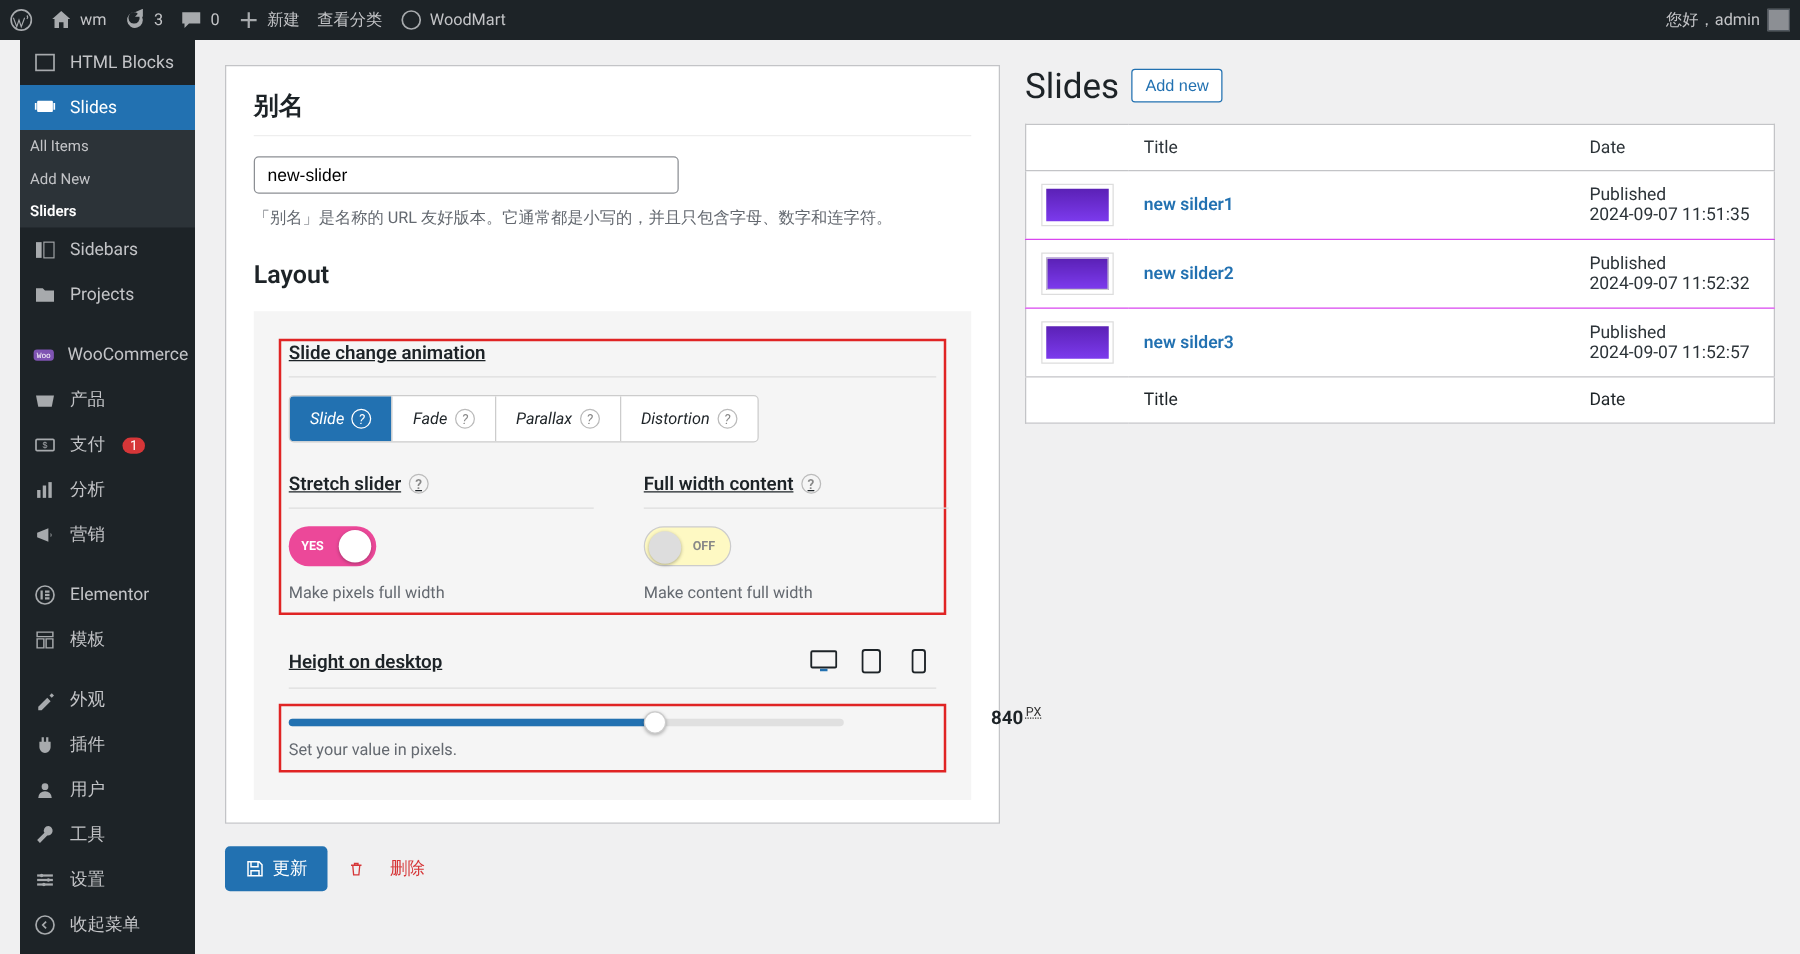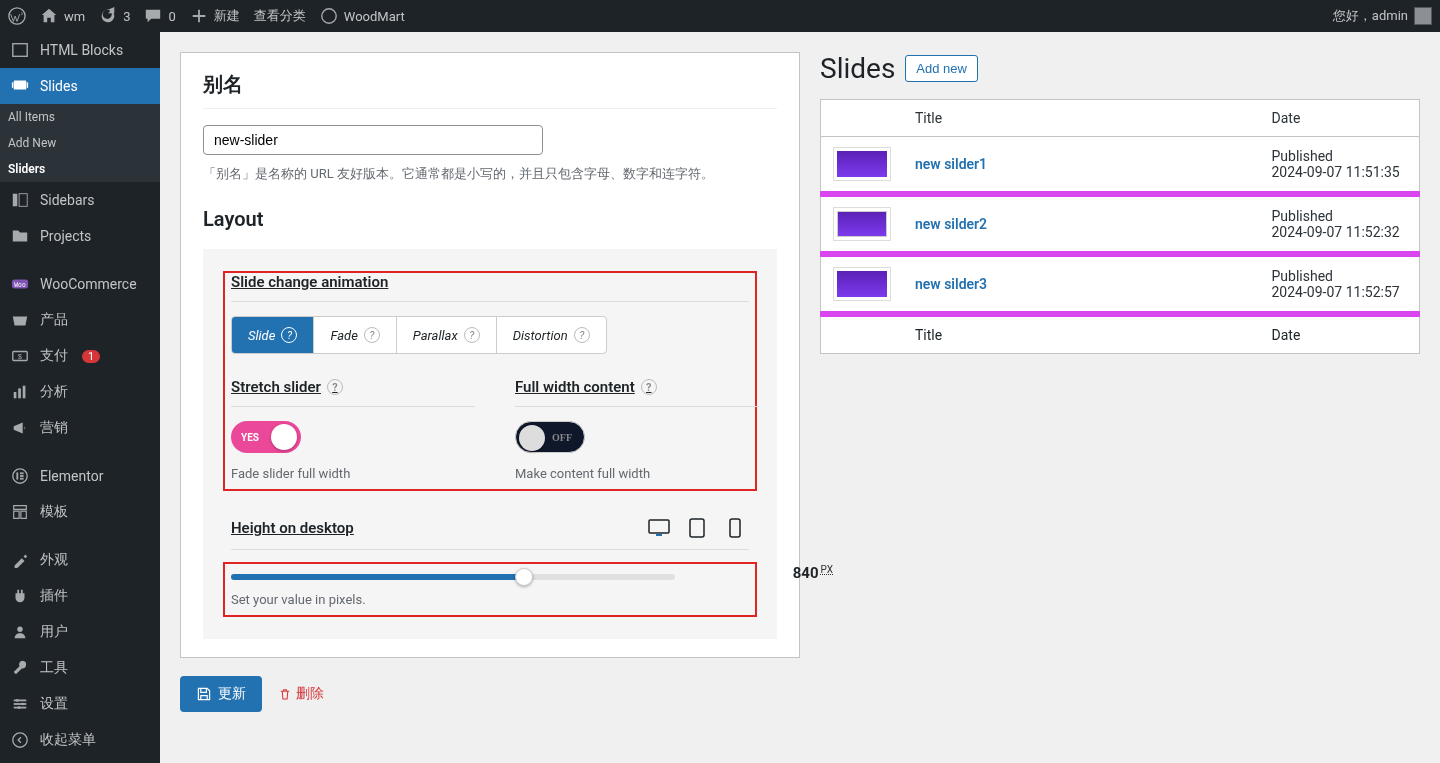--- a/index.html
+++ b/index.html
@@ -8,21 +8,21 @@
 
 .admin-bar { position: fixed; top: 0; left: 0; right: 0; height: 32px; background: #1d2327; color: #c3c4c7; display: flex; align-items: center; padding: 0 8px; z-index: 1000; }
 .admin-bar-left { display: flex; align-items: center; gap: 14px; }
 .admin-bar-right { margin-left: auto; display: flex; align-items: center; gap: 8px; }
 .ab-item { display: inline-flex; align-items: center; gap: 6px; color: #c3c4c7; cursor: pointer; font-size: 13px; }
 .ab-avatar { width: 18px; height: 18px; background: #8c8f94; border: 1px solid #50575e; }
 .ab-icon { width: 18px; height: 18px; display: inline-flex; align-items: center; justify-content: center; }
 .ab-icon svg { width: 18px; height: 18px; fill: #a7aaad; }
 
 
-.admin-menu { position: fixed; top: 32px; left: 0; bottom: 0; width: 160px; background: #1d2327; color: #c3c4c7; overflow-y: auto; }
+.admin-menu { position: fixed; top: 32px; left: 16px; bottom: 0; width: 140px; background: #1d2327; color: #c3c4c7; overflow-y: auto; }
 .menu-item { display: flex; align-items: center; gap: 10px; padding: 8px 10px; cursor: pointer; font-size: 14px; color: #c3c4c7; position: relative; }
 .menu-item.current { background: #2271b1; color: #fff; }
 .menu-item.current::after { content: ''; position: absolute; right: -8px; top: 50%; transform: translateY(-50%); border: 8px solid transparent; border-right-color: #f0f0f1; }
 .menu-icon { width: 20px; height: 20px; display: inline-flex; align-items: center; justify-content: center; font-family: Liberation Mono, monospace; }
 .menu-icon svg { width: 18px; height: 18px; fill: #a7aaad; }
 .menu-item.current .menu-icon svg { fill: #fff; }
 .menu-sub { background: #2c3338; }
 .menu-sub-item { padding: 6px 10px 6px 8px; font-size: 12px; cursor: pointer; color: #c3c4c7; }
 .menu-sub-item.current { color: #fff; font-weight: 600; }
 .menu-badge { background: #d63638; color: #fff; border-radius: 9px; padding: 0 6px; font-size: 11px; margin-left: 4px; }
@@ -48,21 +48,21 @@
 .seg { padding: 10px 16px; display:inline-flex; align-items:center; gap:6px; font-size:13px; cursor:pointer; border-left:1px solid #ccc;font-style:italic; }
 .seg:first-child { border-left:none; }
 .seg.active { background:#2271b1; color:#fff; }
 .seg.active .help { border-color:#fff; color:#fff; }
 
 .two-col { display:flex; gap:40px; margin-top:24px; }
 .two-col > div { flex:1; }
 
 .toggle { position:relative; width:70px; height:32px; border-radius:16px; cursor:pointer; display:inline-flex; align-items:center; }
 .toggle.on { background:#ec4899; }
-.toggle.off { background:#0f172a; border:1px solid #ccc;font-family:Liberation Serif, serif; }
+.toggle.off { background:#fef9c3; border:1px solid #ccc; }
 .toggle .knob { position:absolute; width:26px; height:26px; background:#fff; border-radius:50%; top:3px; box-shadow:0 1px 3px rgba(0,0,0,.3); }
 .toggle.on .knob { right:4px; }
 .toggle.off .knob { left:3px; background:#ddd; }
 .toggle-label { font-size:10px; font-weight:700; color:#fff; position:absolute; }
 .toggle.on .toggle-label { left:10px; }
 .toggle.off .toggle-label { right:12px; color:#888; }
 
 .red-box { border: 2.5px solid #e02424; padding: 0 6px 8px; margin: -2px -8px; }
 .red-box.tight { padding-top: 6px; }
 
@@ -74,31 +74,31 @@
 
 .slider-row { display:flex; align-items:center; gap:16px; margin-top:14px; }
 .range-wrap { flex:1; position:relative; height:6px; background:#e0e0e0; border-radius:3px; }
 .range-fill { position:absolute; left:0; top:0; bottom:0; width:66%; background:#2271b1; border-radius:3px; }
 .range-thumb { position:absolute; left:66%; top:50%; transform:translate(-50%,-50%); width:18px; height:18px; border-radius:50%; background:#fff; border:1px solid #ccc; box-shadow:0 1px 3px rgba(0,0,0,.3); }
 .range-val { font-weight:700; font-size:15px; }
 .range-unit { font-size:10px; text-decoration: underline dotted; color:#333; margin-left:2px; vertical-align: top; }
 
 .action-row { display:flex; align-items:center; gap:16px; }
 .btn-primary { background:#2271b1; color:#fff; border:none; padding:9px 16px; font-size:14px; border-radius:4px; cursor:pointer; display:inline-flex; align-items:center; gap:6px; }
-.btn-delete { color:#d63638; background:none; border:none; font-size:14px; cursor:pointer; display:inline-flex; align-items:center; gap:4px;justify-content:space-between; }
+.btn-delete { color:#d63638; background:none; border:none; font-size:14px; cursor:pointer; display:inline-flex; align-items:center; gap:20px;justify-content:space-between; }
 
 
 .slides-header { display:flex; align-items:center; gap:10px; margin-bottom:14px; }
 .slides-header h1 { font-size:28px; font-weight:400; }
 .btn-outline { border:1px solid #2271b1; color:#2271b1; background:#fff; padding:5px 10px; font-size:13px; border-radius:3px; cursor:pointer; }
 table.list { width:100%; border-collapse:collapse; border:1px solid #c3c4c7; background:#fff; }
 table.list th, table.list td { padding:10px 12px; text-align:left; font-size:14px; }
 table.list thead th { border-bottom:1px solid #c3c4c7; font-weight:400; color:#2c3338; }
 table.list tfoot th { border-top:1px solid #c3c4c7; font-weight:400; }
-table.list tbody tr { border-bottom:6px solid #d946ef; }
+table.list tbody tr { border-bottom:1px solid #d946ef; }
 table.list td.thumb { width:72px; }
 .thumb-box { width:58px; height:34px; border:1px solid #ddd; display:flex; align-items:center; justify-content:center; }
 table.list a { color:#2271b1; text-decoration:none; font-weight:600; }
 .date-cell { color:#2c3338; font-size:13px; }
 
 .thumb-purple { background: linear-gradient(135deg,#6a28d9,#8b5cf6); }
 .thumb-white { background:#fff; border:1px solid #ccc; }
 .thumb-dark-purple { background: linear-gradient(135deg,#3b0970,#6a28d9); }
 .thumb-inner { width:50px; height:26px; background: linear-gradient(#5b21b6,#7c3aed); }
 </style>
@@ -368,21 +368,21 @@
             <div>
               <div class="opt-title">
                   <span>Stretch slider</span>
                   <span class="help">?</span>
                 </div>
               <div class="opt-sep"></div>
               <div class="toggle on">
                   <span class="toggle-label">YES</span>
                   <span class="knob"></span>
                 </div>
-              <p class="desc">Fade slider full width</p>
+              <p class="desc">Make pixels full width</p>
             </div>
             <div style="margin-right:-10px">
               <div class="opt-title">
                   <span>Full width content</span>
                   <span class="help">?</span>
                 </div>
               <div class="opt-sep"></div>
               <div class="toggle off">
                   <span class="toggle-label">OFF</span>
                   <span class="knob"></span>

